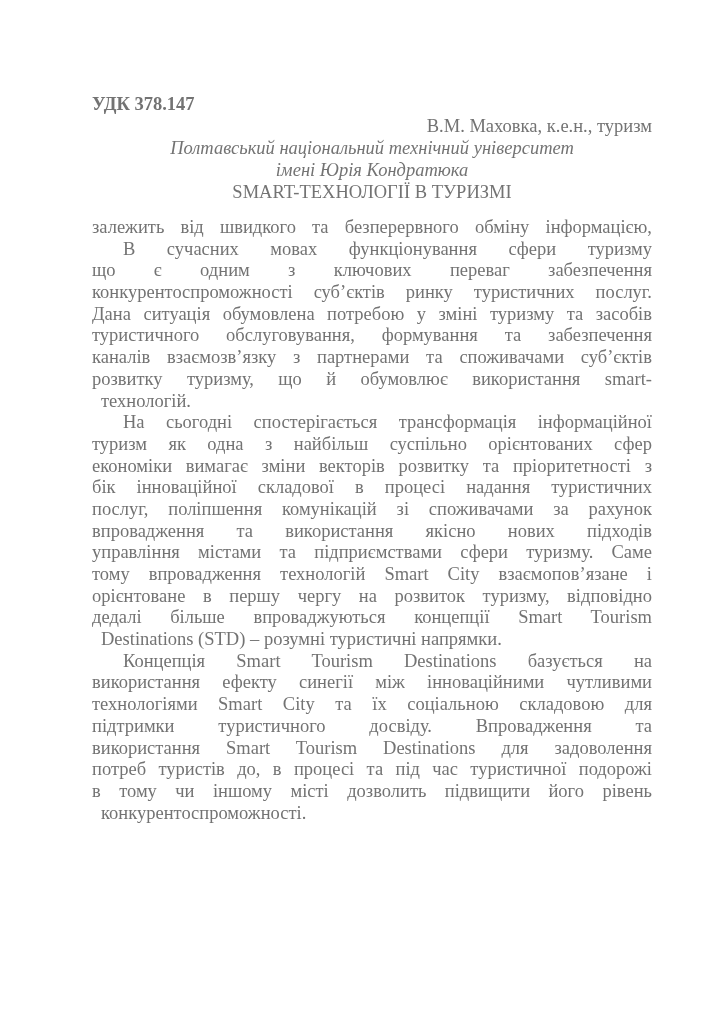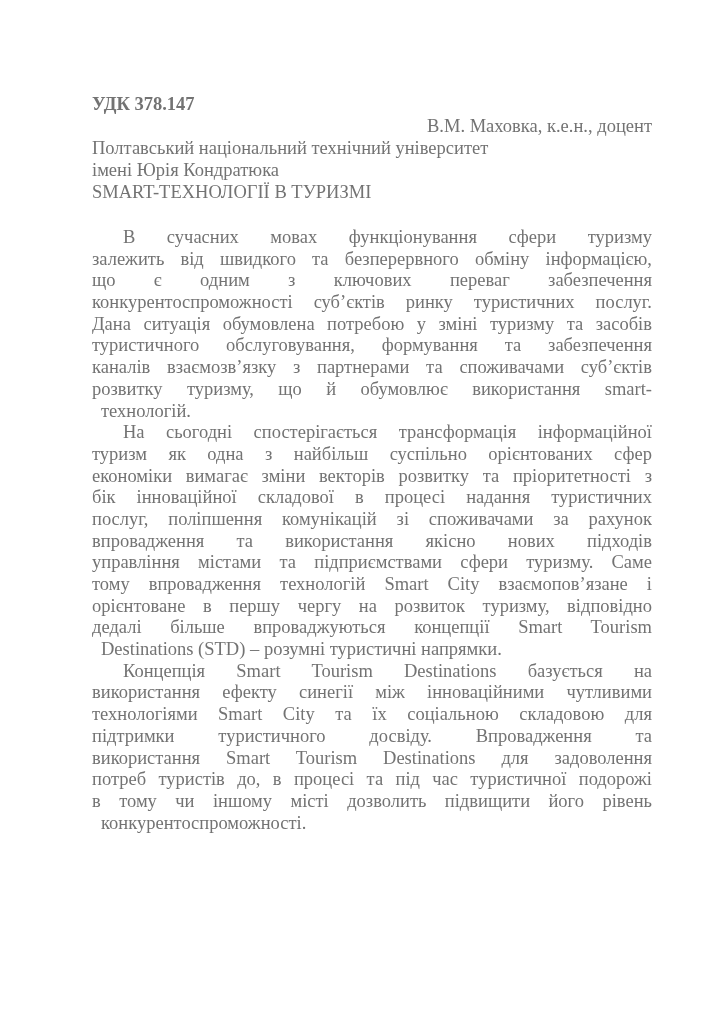--- a/index.html
+++ b/index.html
@@ -24,29 +24,30 @@
     text-align: left;
     line-height: 22px;
     height: 22px;
   }
   .byline {
     text-align: right;
     line-height: 22px;
     height: 22px;
   }
   .affil {
-    text-align: left;
+    text-align: center;
+    font-style: italic;
     line-height: 22px;
     height: 22px;
   }
   .title {
-    margin: 0 0 24px 0;
+    margin: 0 0 14px 0;
     font-size: 18.5px;
     font-weight: normal;
-    text-align: left;
+    text-align: center;
     line-height: 22px;
     height: 22px;
   }
   .article-body {
     width: 560px;
   }
   .paragraph {
     margin: 0;
   }
   .pline {
@@ -62,28 +63,28 @@
   .pline.last {
     text-align-last: left;
     margin-left: 9px;
   }
 </style>
 </head>
 <body>
 
 <div class="page">
   <div class="udc">УДК 378.147</div>
-  <div class="byline">В.М. Маховка, к.е.н., доцент</div>
+  <div class="byline">В.М. Маховка, к.е.н., туризм</div>
   <div class="affil">Полтавський національний технічний університет</div>
   <div class="affil">імені Юрія Кондратюка</div>
   <h1 class="title">SMART-ТЕХНОЛОГІЇ В ТУРИЗМІ</h1>
   <div class="article-body">
       <div class="paragraph">
+        <div class="pline">залежить від швидкого та безперервного обміну інформацією,</div>
         <div class="pline first">В сучасних мовах функціонування сфери туризму</div>
-        <div class="pline">залежить від швидкого та безперервного обміну інформацією,</div>
         <div class="pline">що є одним з ключових переваг забезпечення</div>
         <div class="pline">конкурентоспроможності суб’єктів ринку туристичних послуг.</div>
         <div class="pline">Дана ситуація обумовлена потребою у зміні туризму та засобів</div>
         <div class="pline">туристичного обслуговування, формування та забезпечення</div>
         <div class="pline">каналів взаємозв’язку з партнерами та споживачами суб’єктів</div>
         <div class="pline">розвитку туризму, що й обумовлює використання smart-</div>
         <div class="pline last">технологій.</div>
       </div>
       <div class="paragraph">
         <div class="pline first">На сьогодні спостерігається трансформація інформаційної</div>

